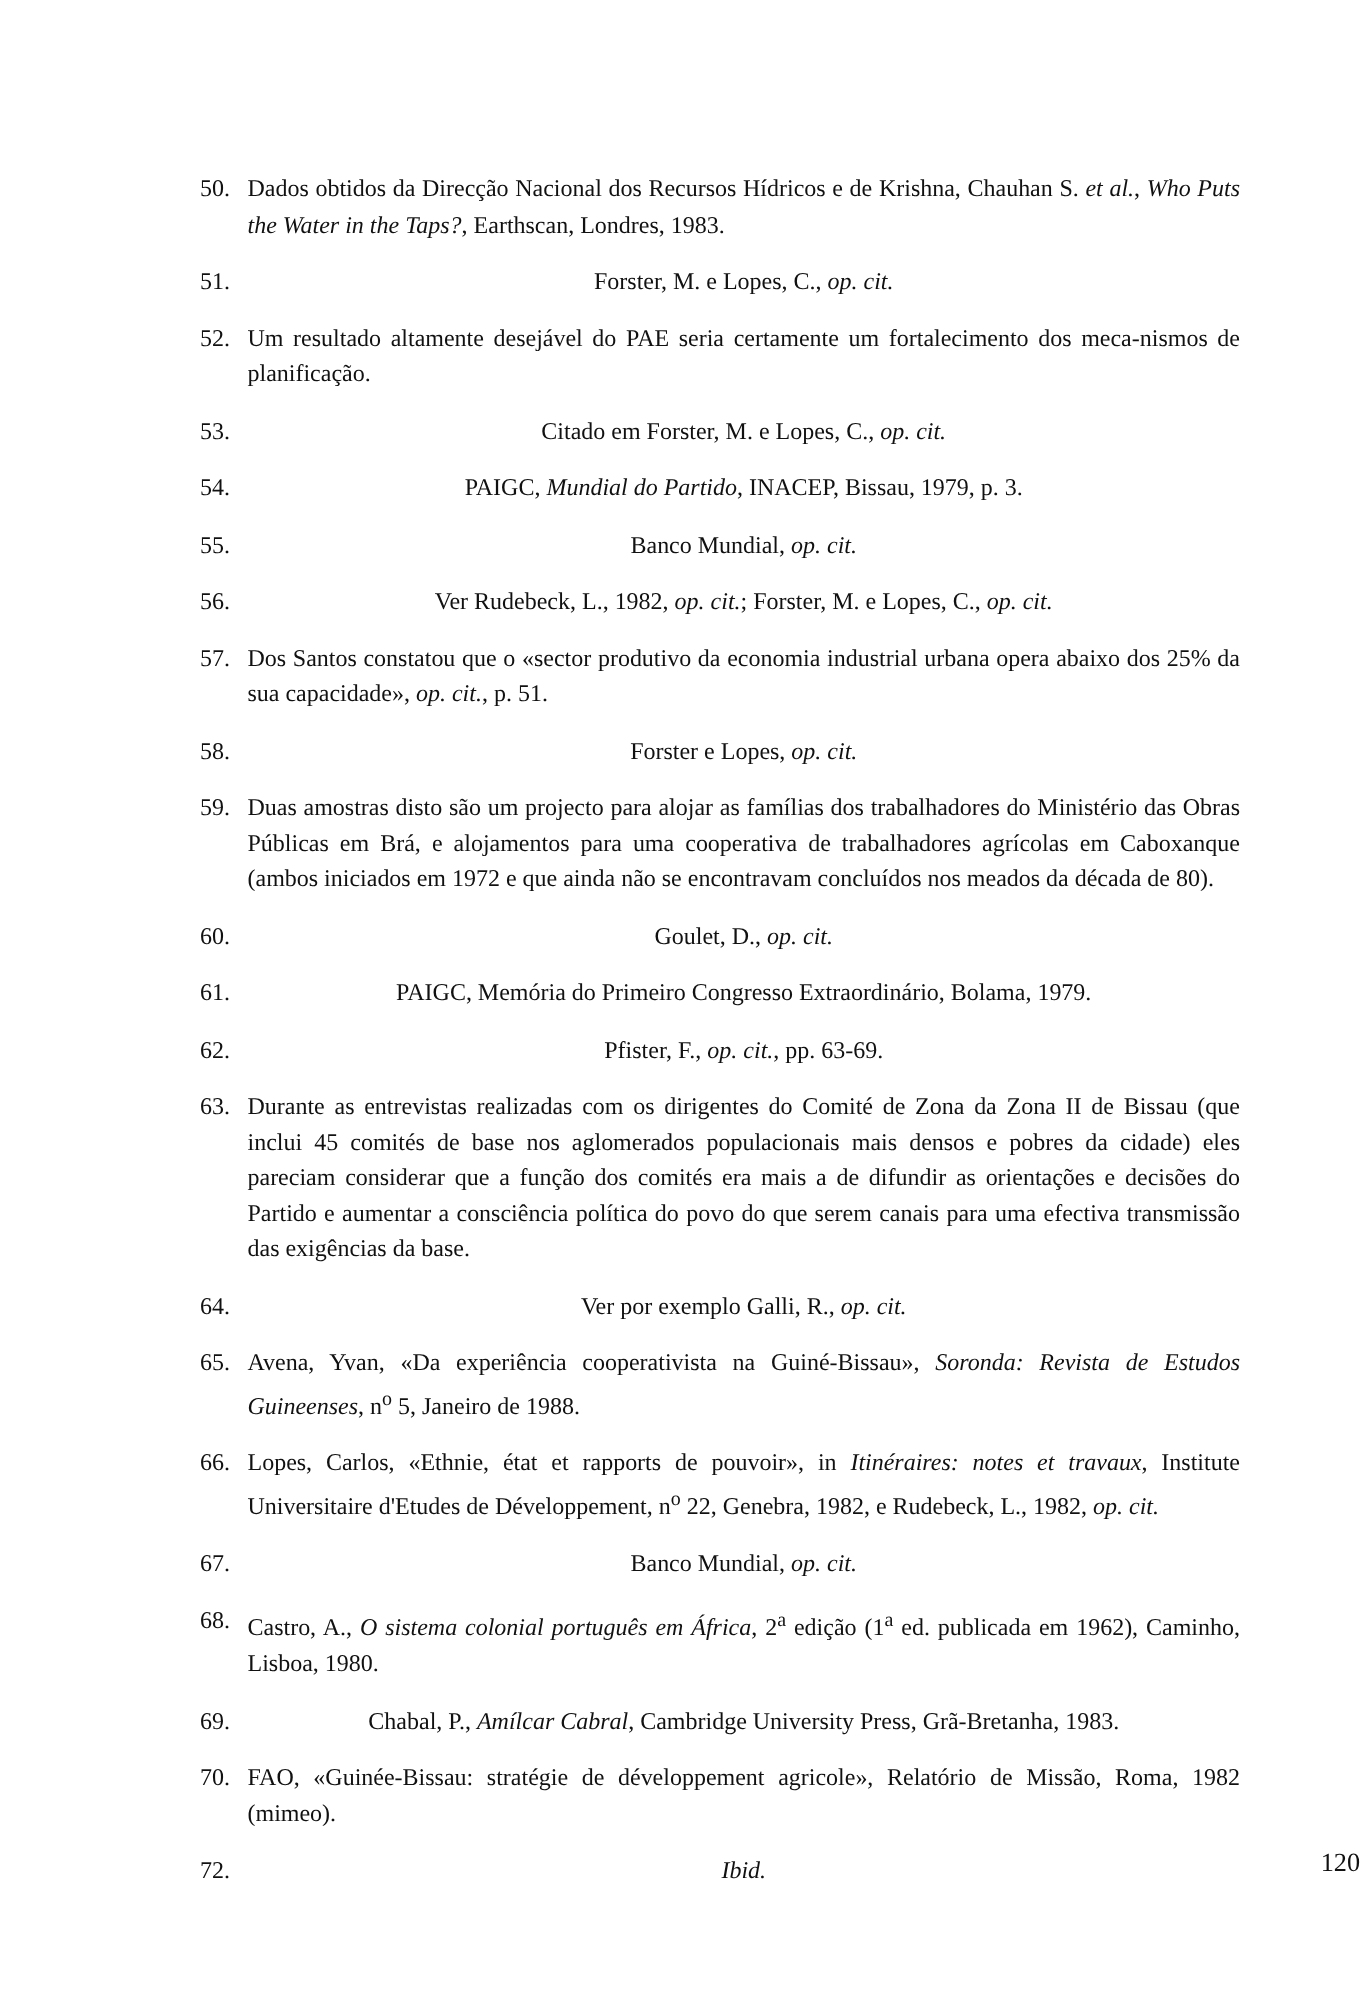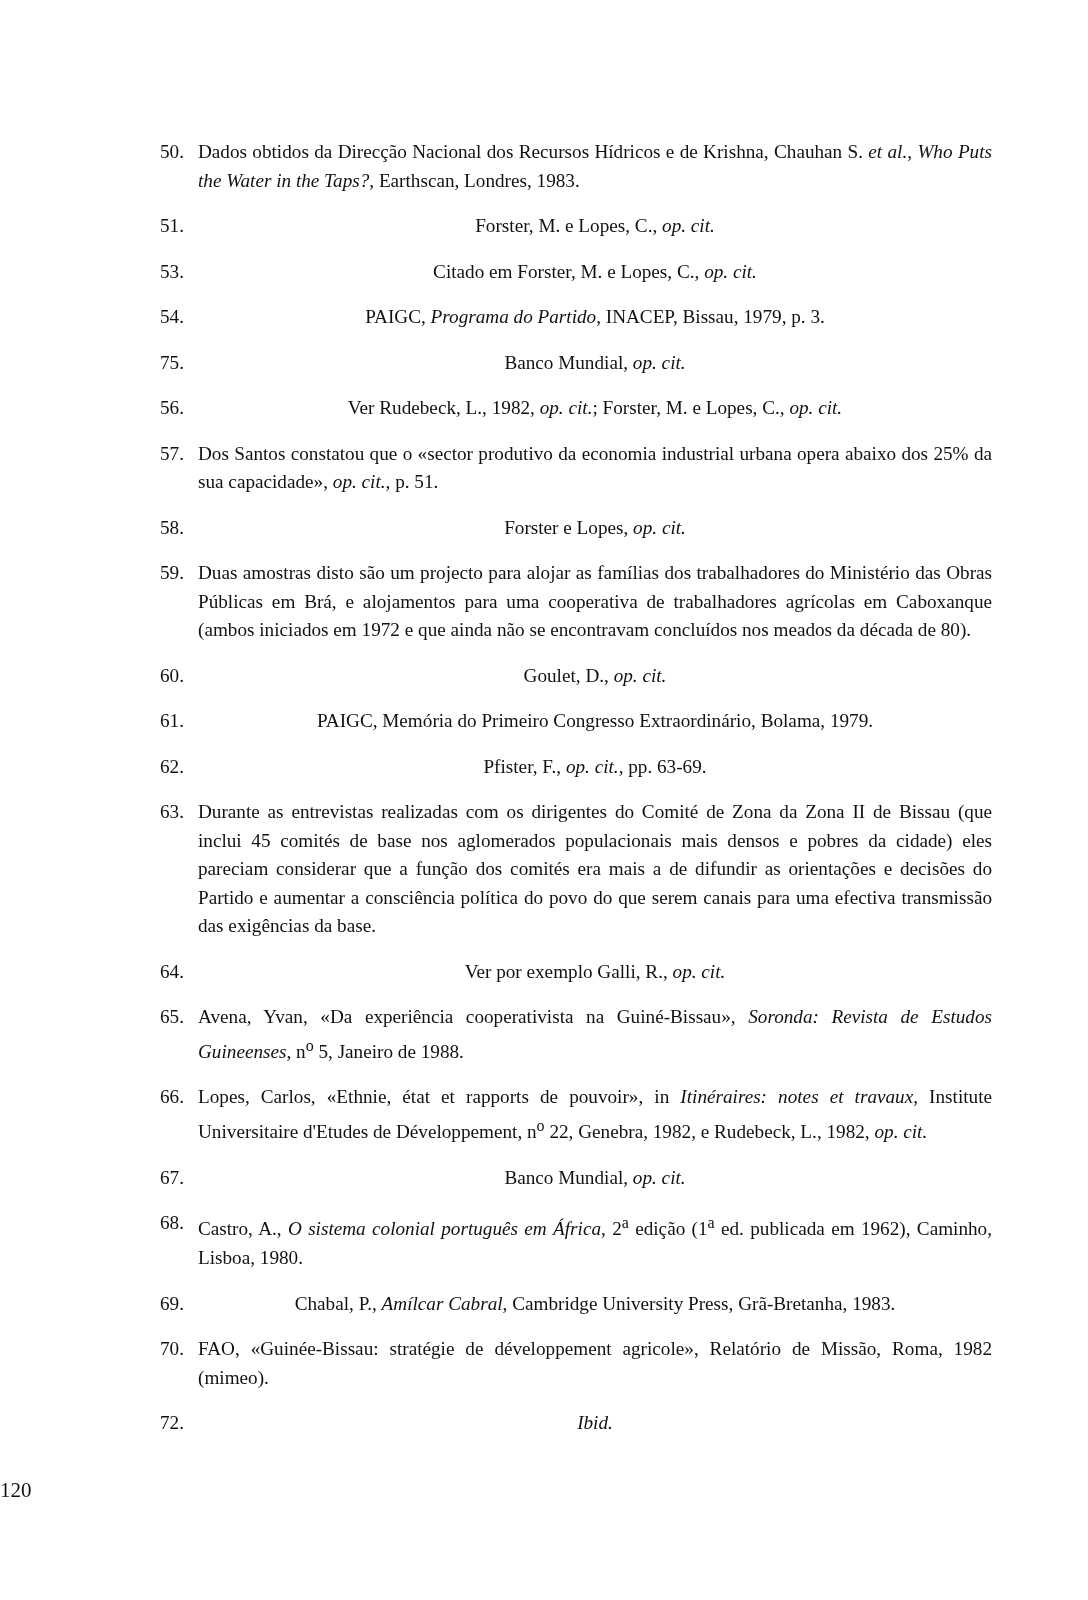--- a/index.html
+++ b/index.html
@@ -47,49 +47,53 @@
     text-align: center;
   }
   .note-body i {
     font-style: italic;
   }
   .page-number {
     position: absolute;
     left: 0;
     right: 0;
     top: 1478px;
-    text-align: left;
+    text-align: right;
     font-size: 21px;
     font-family: "Liberation Serif", "DejaVu Serif", serif;
   }
 </style>
 </head>
 <body>
 
 <div class="page">
 
   <div class="notes">
       <div class="note">
         <div class="note-num">50.</div>
         <div class="note-body">Dados obtidos da Direcção Nacional dos Recursos Hídricos e de Krishna, Chauhan S. <i>et al.</i>, <i>Who Puts the Water in the Taps?</i>, Earthscan, Londres, 1983.</div>
       </div>
       <div class="note">
         <div class="note-num">51.</div>
         <div class="note-body ragged">Forster, M. e Lopes, C., <i>op. cit.</i></div>
       </div>
       <div class="note">
+        <div class="note-num">52.</div>
+        <div class="note-body">Um resultado altamente desejável do PAE seria certamente um fortalecimento dos meca-nismos de planificação.</div>
+      </div>
+      <div class="note">
         <div class="note-num">53.</div>
         <div class="note-body ragged">Citado em Forster, M. e Lopes, C., <i>op. cit.</i></div>
       </div>
       <div class="note">
         <div class="note-num">54.</div>
-        <div class="note-body ragged">PAIGC, <i>Programa do Partido</i>, INACEP, Bissau, 1979, p. 3.</div>
+        <div class="note-body ragged">PAIGC, <i>Mundial do Partido</i>, INACEP, Bissau, 1979, p. 3.</div>
       </div>
       <div class="note">
-        <div class="note-num">75.</div>
+        <div class="note-num">55.</div>
         <div class="note-body ragged">Banco Mundial, <i>op. cit.</i></div>
       </div>
       <div class="note">
         <div class="note-num">56.</div>
         <div class="note-body ragged">Ver Rudebeck, L., 1982, <i>op. cit.</i>; Forster, M. e Lopes, C., <i>op. cit.</i></div>
       </div>
       <div class="note">
         <div class="note-num">57.</div>
         <div class="note-body">Dos Santos constatou que o «sector produtivo da economia industrial urbana opera abaixo dos 25% da sua capacidade», <i>op. cit.</i>, p. 51.</div>
       </div>

